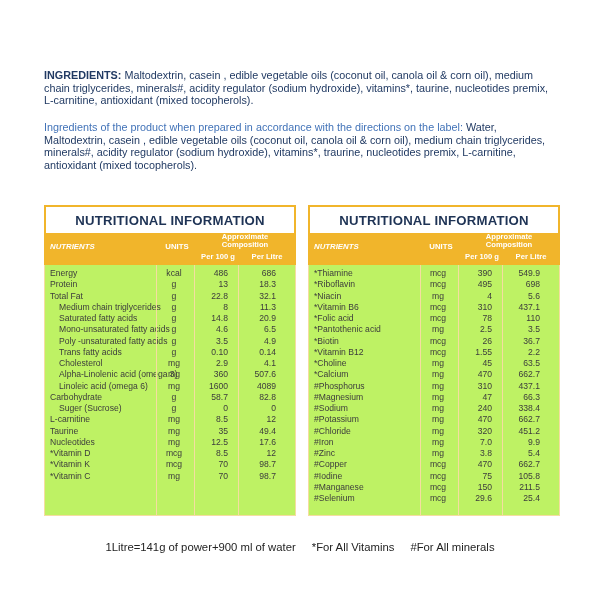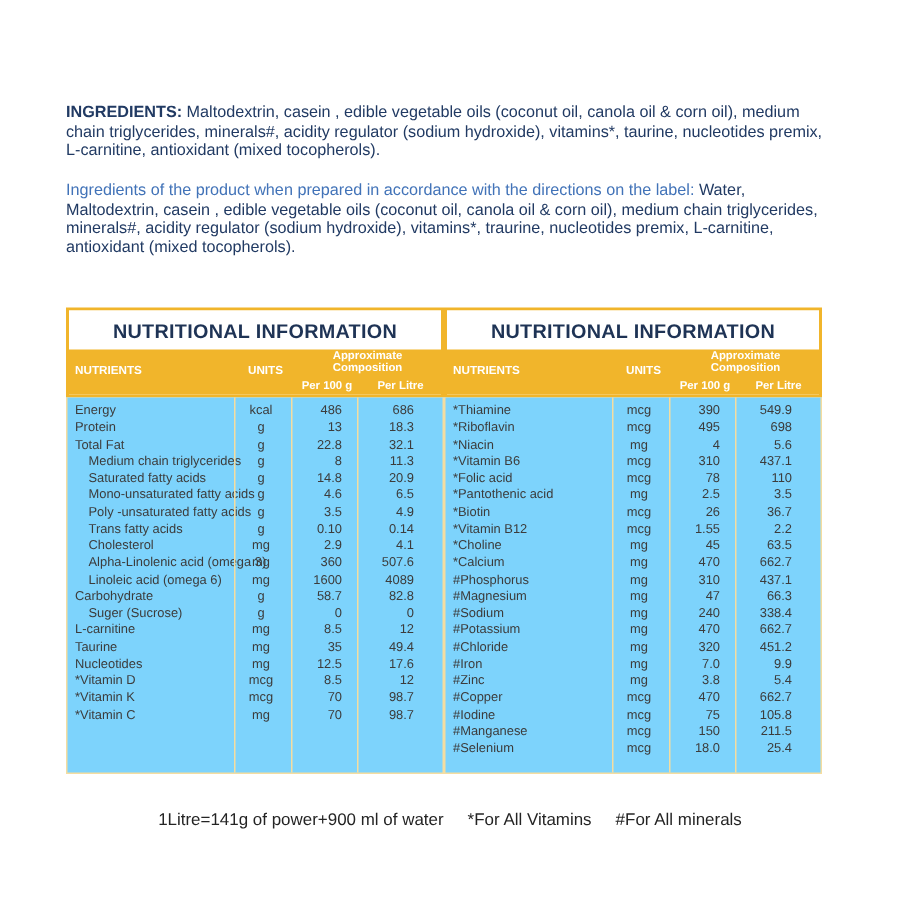--- a/index.html
+++ b/index.html
@@ -11,53 +11,53 @@
   }
   .para {
     position:absolute; left:44px; width:516px;
     font-size:10.8px; line-height:12.6px; color:#213A63; text-align:left;
   }
   #para-ingredients { top:69px; }
   #para-prepared { top:121px; }
   .para .bold { font-weight:bold; }
   .para .lead { color:#4273B8; }
 
-  .tables-wrap { position:absolute; left:44px; top:205px; width:516px; display:flex; }
+  .tables-wrap { position:absolute; left:44px; top:205px; width:516px; display:flex; gap:12px; }
 
   .ntable { width:252px; }
   .ntable-headbox { border:2px solid #F1B52B; background:#ffffff; }
   .ntable-title {
     height:26px; display:flex; align-items:center; justify-content:center;
     font-weight:bold; font-size:13.2px; letter-spacing:0.2px; color:#1E3355;
     background:#ffffff;
   }
   .gold-band {
     background:#F1B52B; height:30px; color:#ffffff; font-weight:bold;
     display:grid;
     grid-template-columns:112px 38px 44px 54px;
     grid-template-rows:19px 11px;
   }
   .gh-nutrients {
     grid-column:1; grid-row:1 / span 2; align-self:center;
-    padding-left:4px; font-size:7.8px; padding-bottom:4px; display:flex; align-items:flex-end;
+    padding-left:4px; font-size:7.8px; padding-bottom:4px; display:flex; align-items:flex-end;font-style:italic;
   }
   .gh-units {
     grid-column:2; grid-row:1 / span 2; align-self:center;
     font-size:7.8px; text-align:right; padding-bottom:4px; display:flex; align-items:flex-end; justify-content:center;
   }
   .gh-approx {
     grid-column:3 / span 2; grid-row:1;
     font-size:7.6px; line-height:8.4px; text-align:center; padding-top:0;
   }
   .gh-approx-inner { width:80px; margin:0 auto; }
   .gh-per100 { grid-column:3; grid-row:2; font-size:7.6px; text-align:center; }
   .gh-perlitre { grid-column:4; grid-row:2; font-size:7.6px; text-align:center; }
 
   .ntable-body {
-    position:relative; height:251px; background:#7dd3fc;
+    position:relative; height:251px; background:#bef264;
     border-left:1.5px solid #F5DDA0; border-right:1.5px solid #F5DDA0; border-bottom:1.5px solid #F5DDA0;
     padding-top:3px;
   }
   .vline { position:absolute; top:0; bottom:0; width:1.5px; background:#F5DDA0; }
   .vline.v1 { left:110.5px; }
   .vline.v2 { left:148.5px; }
   .vline.v3 { left:192.5px; }
 
   .trow {
     display:grid; grid-template-columns:110px 38px 44px 53px;
@@ -357,21 +357,21 @@
         </div>
         <div class="trow">
           <span class="tcell name">#Manganese</span>
           <span class="tcell unit">mcg</span>
           <span class="tcell per100">150</span>
           <span class="tcell perlitre">211.5</span>
         </div>
         <div class="trow">
           <span class="tcell name">#Selenium</span>
           <span class="tcell unit">mcg</span>
-          <span class="tcell per100">18.0</span>
+          <span class="tcell per100">29.6</span>
           <span class="tcell perlitre">25.4</span>
         </div>
       </div>
   </div>
 
 </div>
 
 <div class="footer">
   <span>1Litre=141g of power+900 ml of water</span>
   <span>*For All Vitamins</span>

